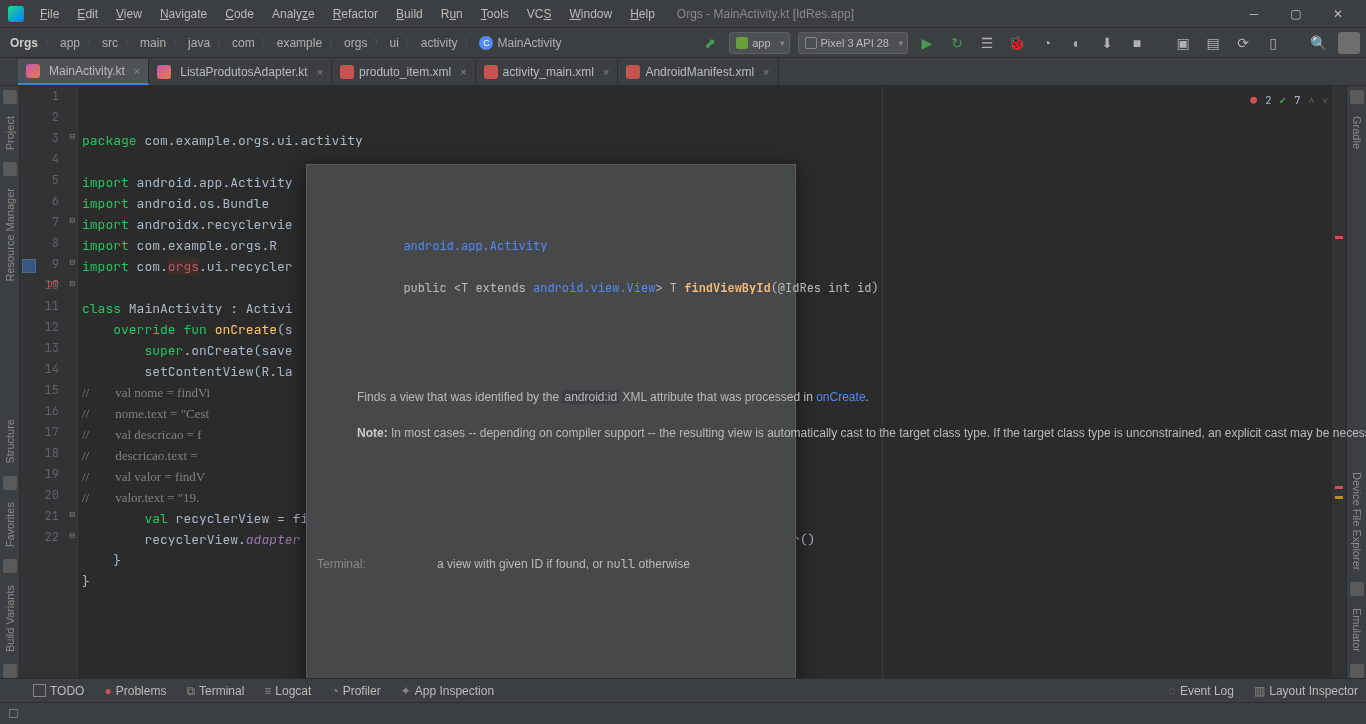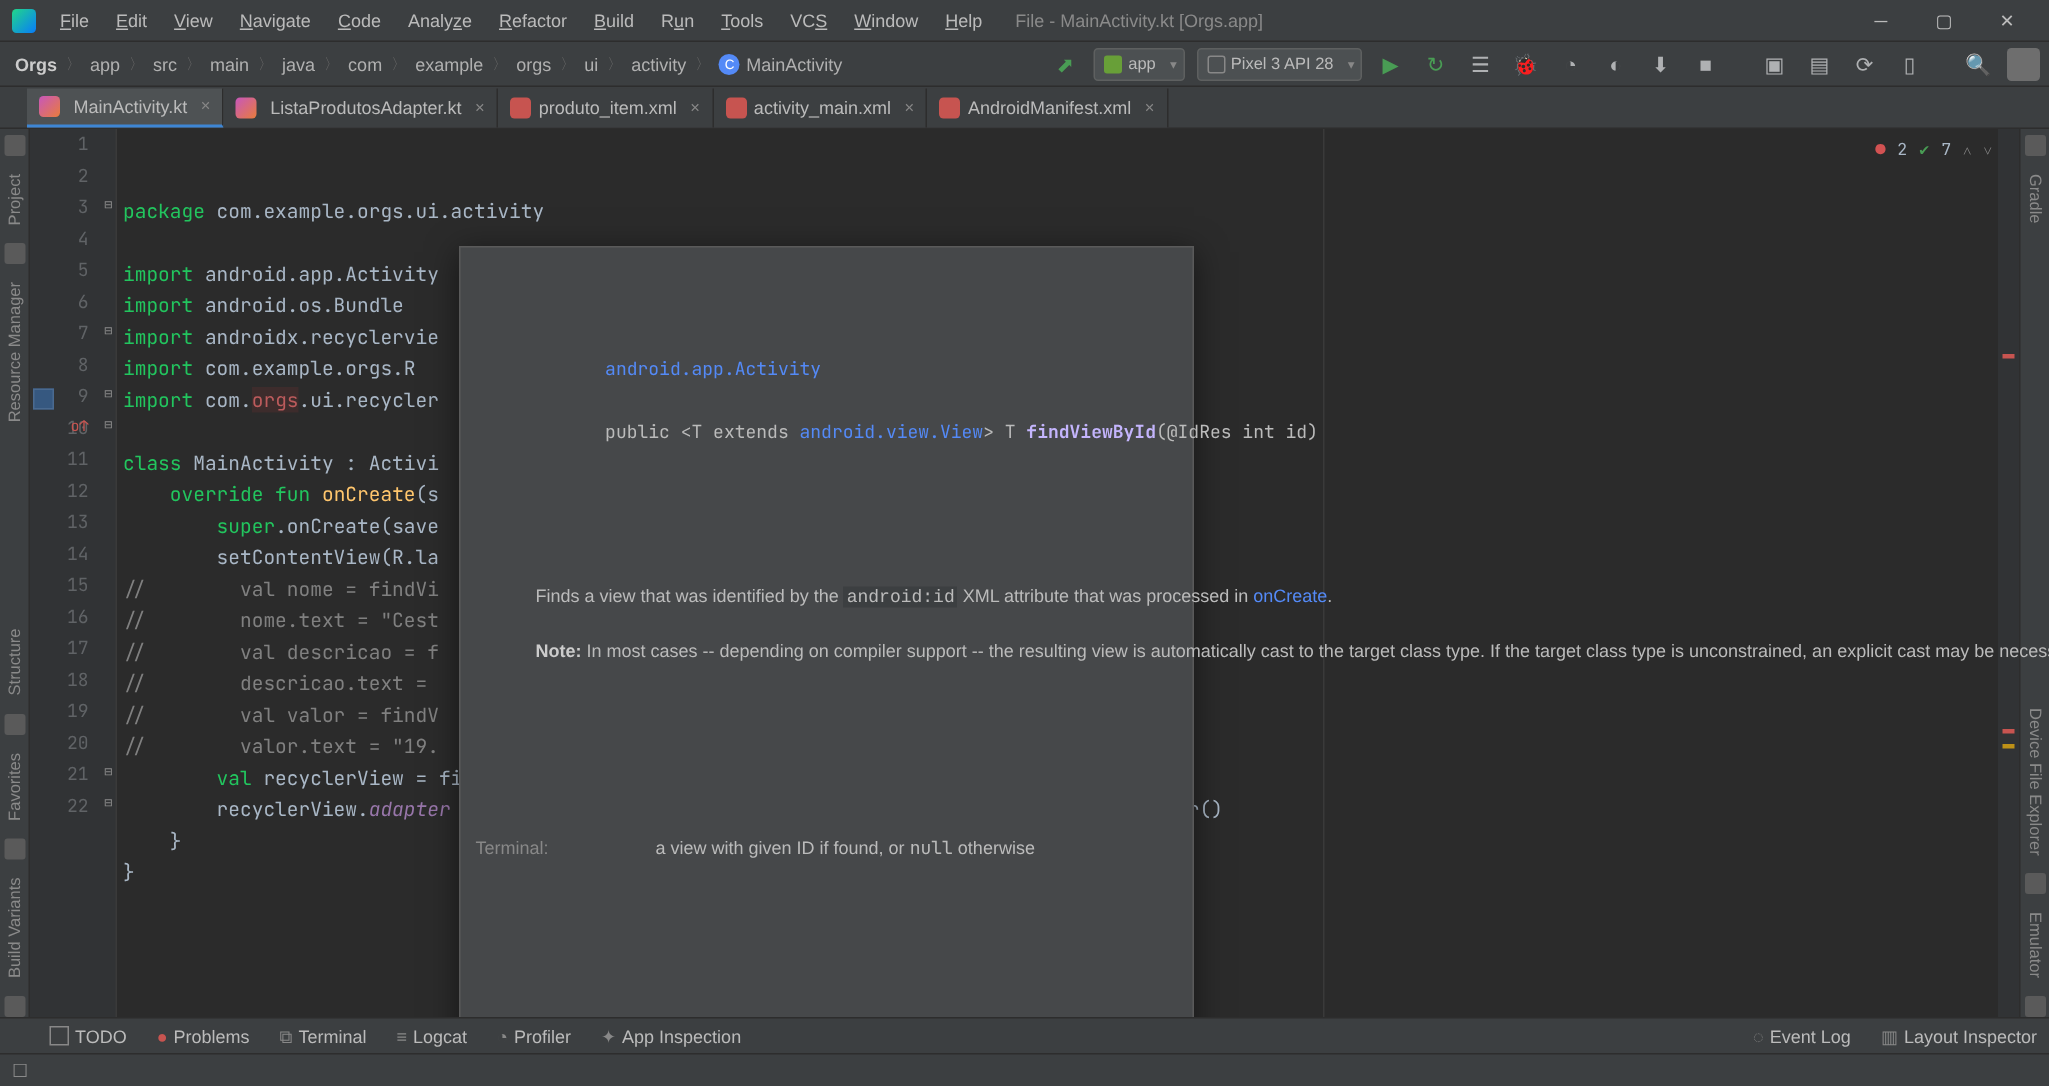--- a/index.html
+++ b/index.html
@@ -39,36 +39,36 @@
 .rightbar{width:20px;background:#3c3f41;border-left:1px solid #2d2d2d;display:flex;flex-direction:column;align-items:center;padding-top:4px;gap:4px;}
 .vtext2{writing-mode:vertical-rl;color:#8a8a8a;font-size:11px;padding:8px 0;}
 .editor{flex:1;display:flex;background:#2b2b2b;position:relative;}
 .gutter{width:58px;background:#313335;border-right:1px solid #3a3a3a;padding-top:2px;}
 .ln{height:21px;color:#606366;text-align:right;padding-right:18px;font-family:"JetBrains Mono",Consolas,monospace;font-size:12px;position:relative;}
 .ln .fold{position:absolute;right:2px;color:#8a8a8a;font-size:9px;}
 .ln .blue{position:absolute;left:2px;width:14px;height:14px;background:#365880;border:1px solid #4a6a90;top:3px;}
 .ln .override{position:absolute;right:18px;color:#c75450;font-size:10px;}
 .code{flex:1;font-family:"JetBrains Mono",Consolas,monospace;font-size:13px;line-height:21px;padding-top:2px;padding-left:4px;white-space:pre;color:#a9b7c6;position:relative;}
 .kw{color:#22c55e;}
-.com{color:#808080;}
+.com{color:#808080;font-family:Liberation Serif, serif;}
 .purp{color:#9876aa;font-style:italic;}
 .err{color:#bc5b5c;background:#3d2c2c;}
 .ruler{position:absolute;left:804px;top:0;bottom:0;width:1px;background:#3a3a3a;}
 .errbar{position:absolute;right:0;top:0;width:14px;height:100%;background:#313335;}
 .errbar .e{position:absolute;width:8px;height:3px;right:3px;}
 .statr{position:absolute;right:18px;top:4px;display:flex;gap:8px;align-items:center;font-size:11px;}
 .statr .red{color:#d25252;}
 .statr .grn{color:#499c54;}
 .statr .arrow{color:#888;font-size:10px;}
 .quickdoc{position:absolute;left:228px;top:78px;width:490px;background:#46484a;border:1px solid #5a5a5a;box-shadow:0 4px 20px rgba(0,0,0,0.5);font-family:"Segoe UI",Arial,sans-serif;font-size:12px;color:#bbb;}
 .qdhead{padding:8px 10px 4px 10px;font-family:"JetBrains Mono",Consolas,monospace;font-size:12px;}
 .qdhead .link{color:#548af7;}
 .qdbody{padding:4px 10px 10px 10px;line-height:1.5;}
 .qdbody .link{color:#548af7;}
-.qdbody code{font-family:Liberation Mono, monospace;background:#3c3f41;padding:0 2px;}
+.qdbody code{font-family:Liberation Sans, sans-serif;background:#3c3f41;padding:0 2px;}
 .qdbody b{color:#ccc;}
 .qdtable{padding:0 10px 10px 10px;}
 .qdrow{display:flex;margin-bottom:6px;}
 .qdrow .k{width:120px;color:#888;}
 .qdrow .v{flex:1;}
 .qdrow .v code{font-family:"JetBrains Mono",Consolas,monospace;}
 .statusbar{height:22px;background:#3c3f41;border-top:1px solid #2d2d2d;display:flex;align-items:center;color:#8a8a8a;font-size:12px;padding:0 4px;}
 .toolwin{height:24px;background:#3c3f41;border-top:1px solid #2d2d2d;display:flex;align-items:center;color:#bbb;font-size:12px;gap:4px;padding-left:25px;}
 .tw{display:flex;align-items:center;gap:4px;padding:2px 8px;}
 .tw .ico{width:13px;height:13px;}
@@ -87,21 +87,21 @@
     <span class="m"><u>N</u>avigate</span>
     <span class="m"><u>C</u>ode</span>
     <span class="m">Analy<u>z</u>e</span>
     <span class="m"><u>R</u>efactor</span>
     <span class="m"><u>B</u>uild</span>
     <span class="m">R<u>u</u>n</span>
     <span class="m"><u>T</u>ools</span>
     <span class="m">VC<u>S</u></span>
     <span class="m"><u>W</u>indow</span>
     <span class="m"><u>H</u>elp</span>
-    <span class="title">File - MainActivity.kt [Orgs.app]</span>
+    <span class="title">Orgs - MainActivity.kt [IdRes.app]</span>
     <div class="spacer"></div>
     <div class="winbtn">─</div>
     <div class="winbtn">▢</div>
     <div class="winbtn">✕</div>
   </div>
 
   <div class="toolbar">
     <span class="crumb bold">Orgs</span>
       <span class="chev">〉</span>
     <span class="crumb">app</span>
@@ -256,21 +256,21 @@
         <div class="errbar">
           <div class="e" style="top:150px;background:#c75450"></div>
           <div class="e" style="top:400px;background:#c75450"></div>
           <div class="e" style="top:410px;background:#be9117"></div>
         </div>
 
         
         <div class="quickdoc">
           <div class="qdhead">
             <span class="link">android.app.Activity</span><br>
-            <span>public &lt;T extends </span><span class="link">android.view.View</span><span>&gt; T </span><b style="color:#c4b5fd">findViewById</b><span>(@IdRes int id)</span>
+            <span>public &lt;T extends </span><span class="link">android.view.View</span><span>&gt; T </span><b style="color:#fdba74">findViewById</b><span>(@IdRes int id)</span>
           </div>
           <div class="qdbody">
             <span>Finds a view that was identified by the </span><code>android:id</code><span> XML attribute that was processed in </span><span class="link">onCreate</span><span>.</span><br>
             <b>Note:</b><span> In most cases -- depending on compiler support -- the resulting view is automatically cast to the target class type. If the target class type is unconstrained, an explicit cast may be necessary.</span>
           </div>
           <div class="qdtable">
             <div class="qdrow"><div class="k">Terminal:</div><div class="v"><span>a view with given ID if found, or </span><code>null</code><span> otherwise</span></div></div>
             
             
           </div>

